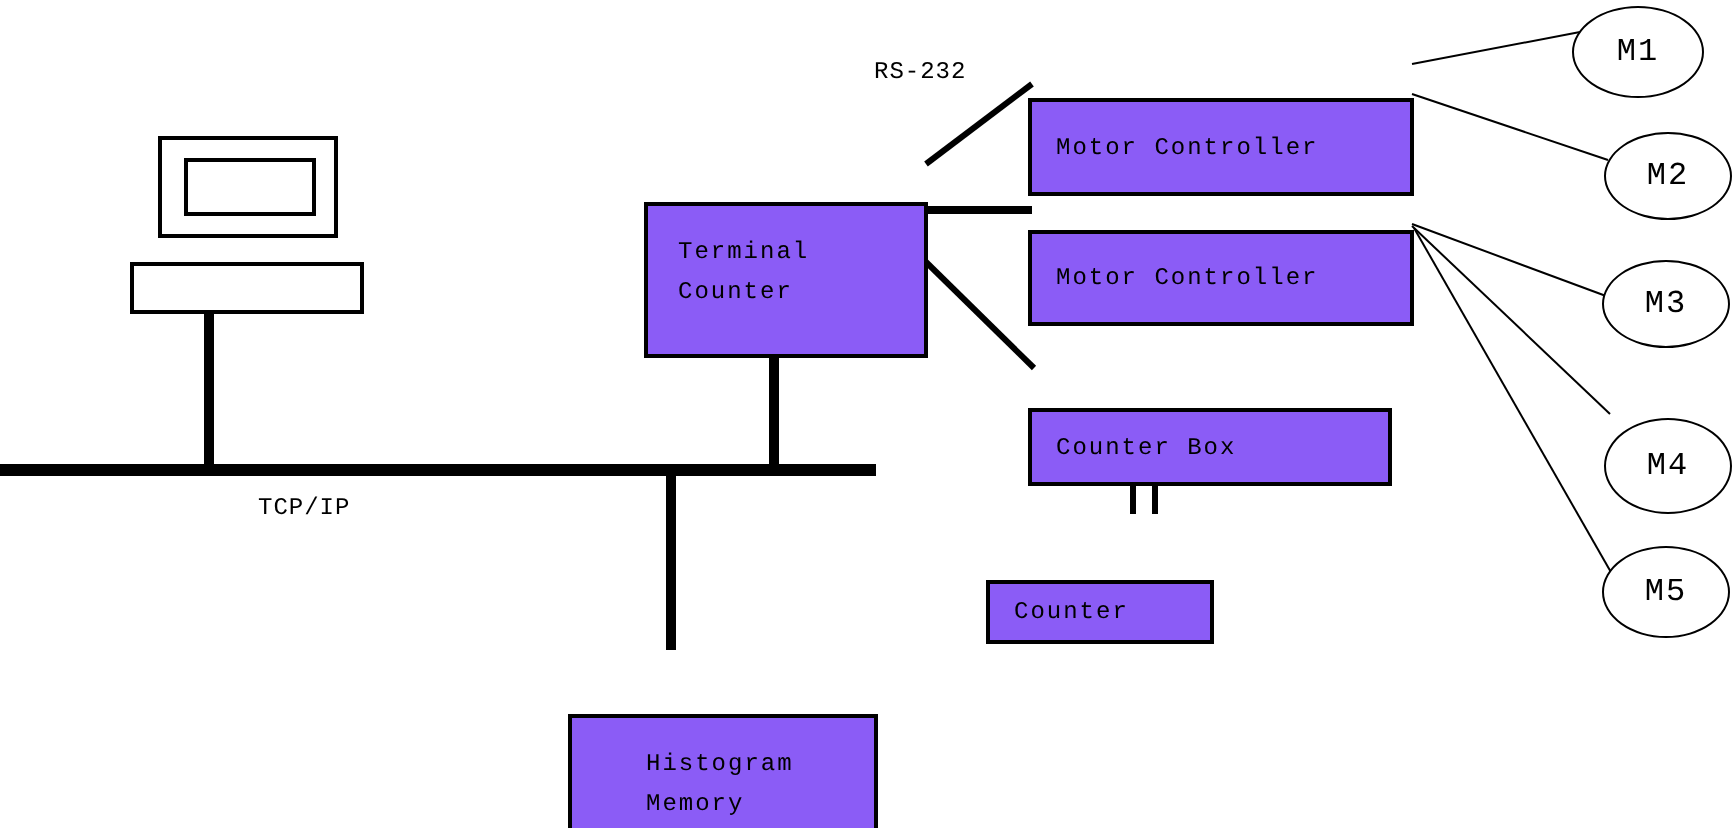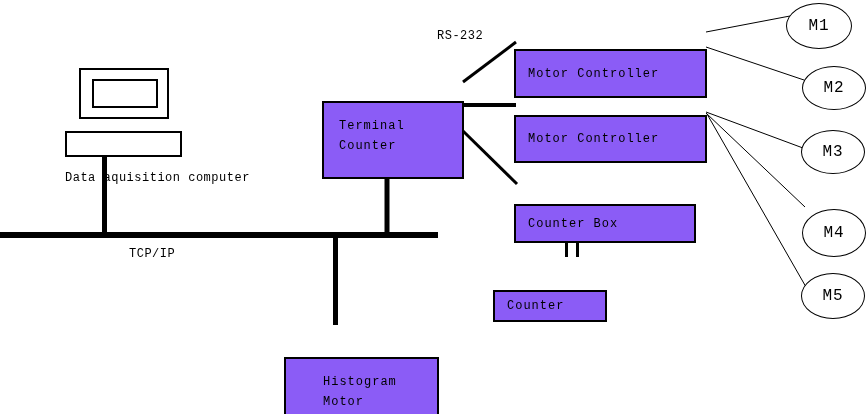--- a/index.html
+++ b/index.html
@@ -107,21 +107,20 @@
     <line x1="706" y1="113" x2="805" y2="207" stroke-width="1"></line>
     <line x1="707" y1="114" x2="806" y2="287" stroke-width="1"></line>
 
     <line x1="566.5" y1="208" x2="566.5" y2="257" stroke-width="3"></line>
     <line x1="577.5" y1="208" x2="577.5" y2="257" stroke-width="3"></line>
   </svg>
 
   <div id="monitor-outer" class="shape"></div>
   <div id="monitor-inner" class="shape"></div>
   <div id="keyboard" class="shape"></div>
-  <div id="daq-label" class="label">Data aquisition computer</div>
 
   <div id="tcpip-label" class="label">TCP/IP</div>
   <div id="rs232-label" class="label">RS-232</div>
 
   <div id="terminal-server" class="box">
     <div>Terminal</div>
     <div>Counter</div>
   </div>
 
   <div id="motor-controller-1" class="box vcenter">
@@ -135,21 +134,21 @@
   <div id="counter-box" class="box vcenter">
     <span>Counter Box</span>
   </div>
 
   <div id="counter" class="box vcenter">
     <span>Counter</span>
   </div>
 
   <div id="histogram-memory" class="box">
     <div>Histogram</div>
-    <div>Motor</div>
+    <div>Memory</div>
   </div>
 
   <div id="motor-1" class="motor">
     <span>M1</span>
   </div>
   <div id="motor-2" class="motor">
     <span>M2</span>
   </div>
   <div id="motor-3" class="motor">
     <span>M3</span>

